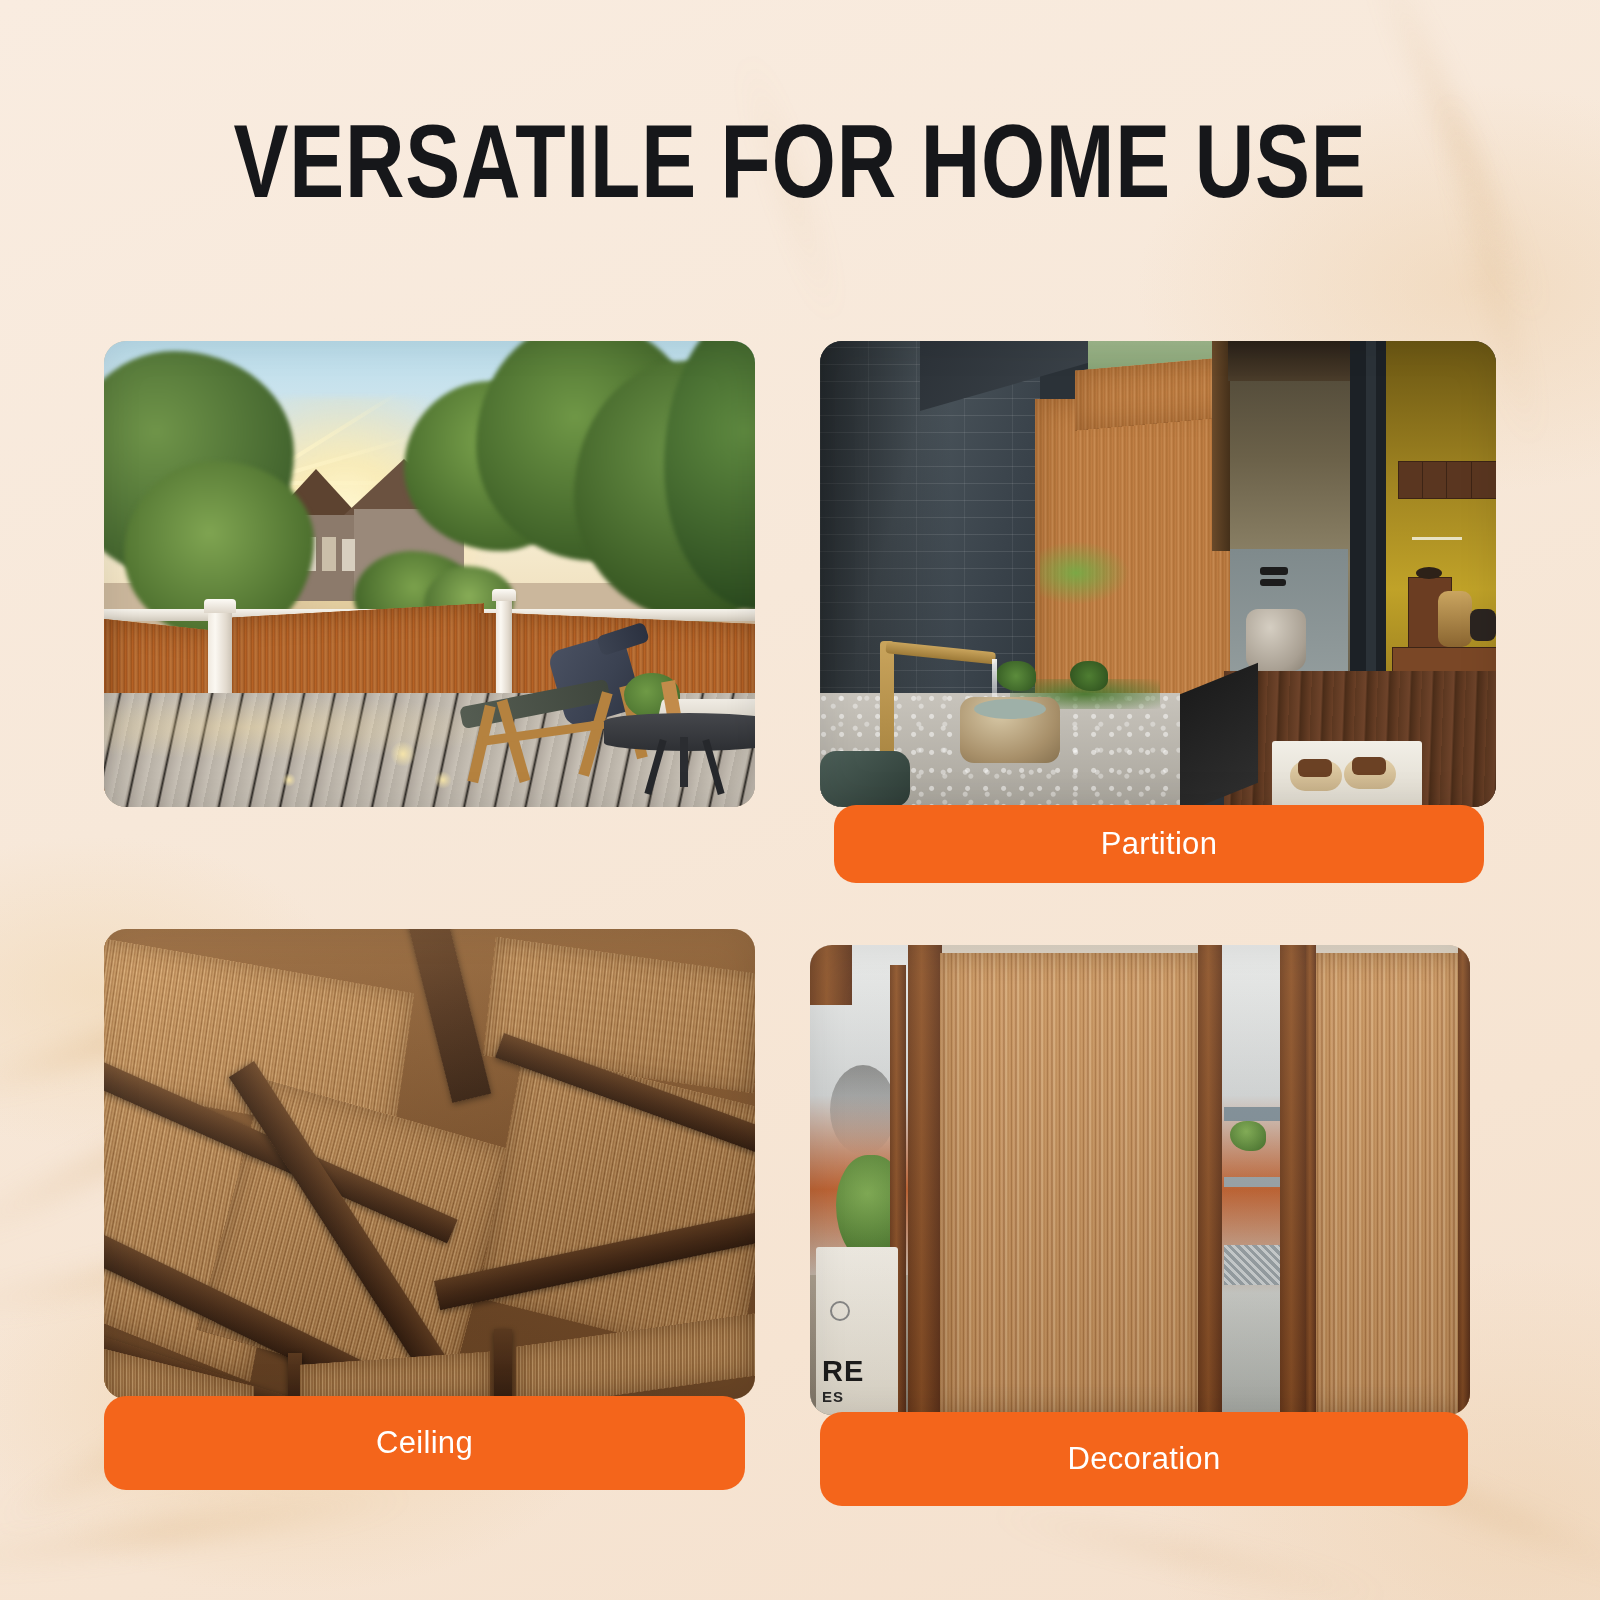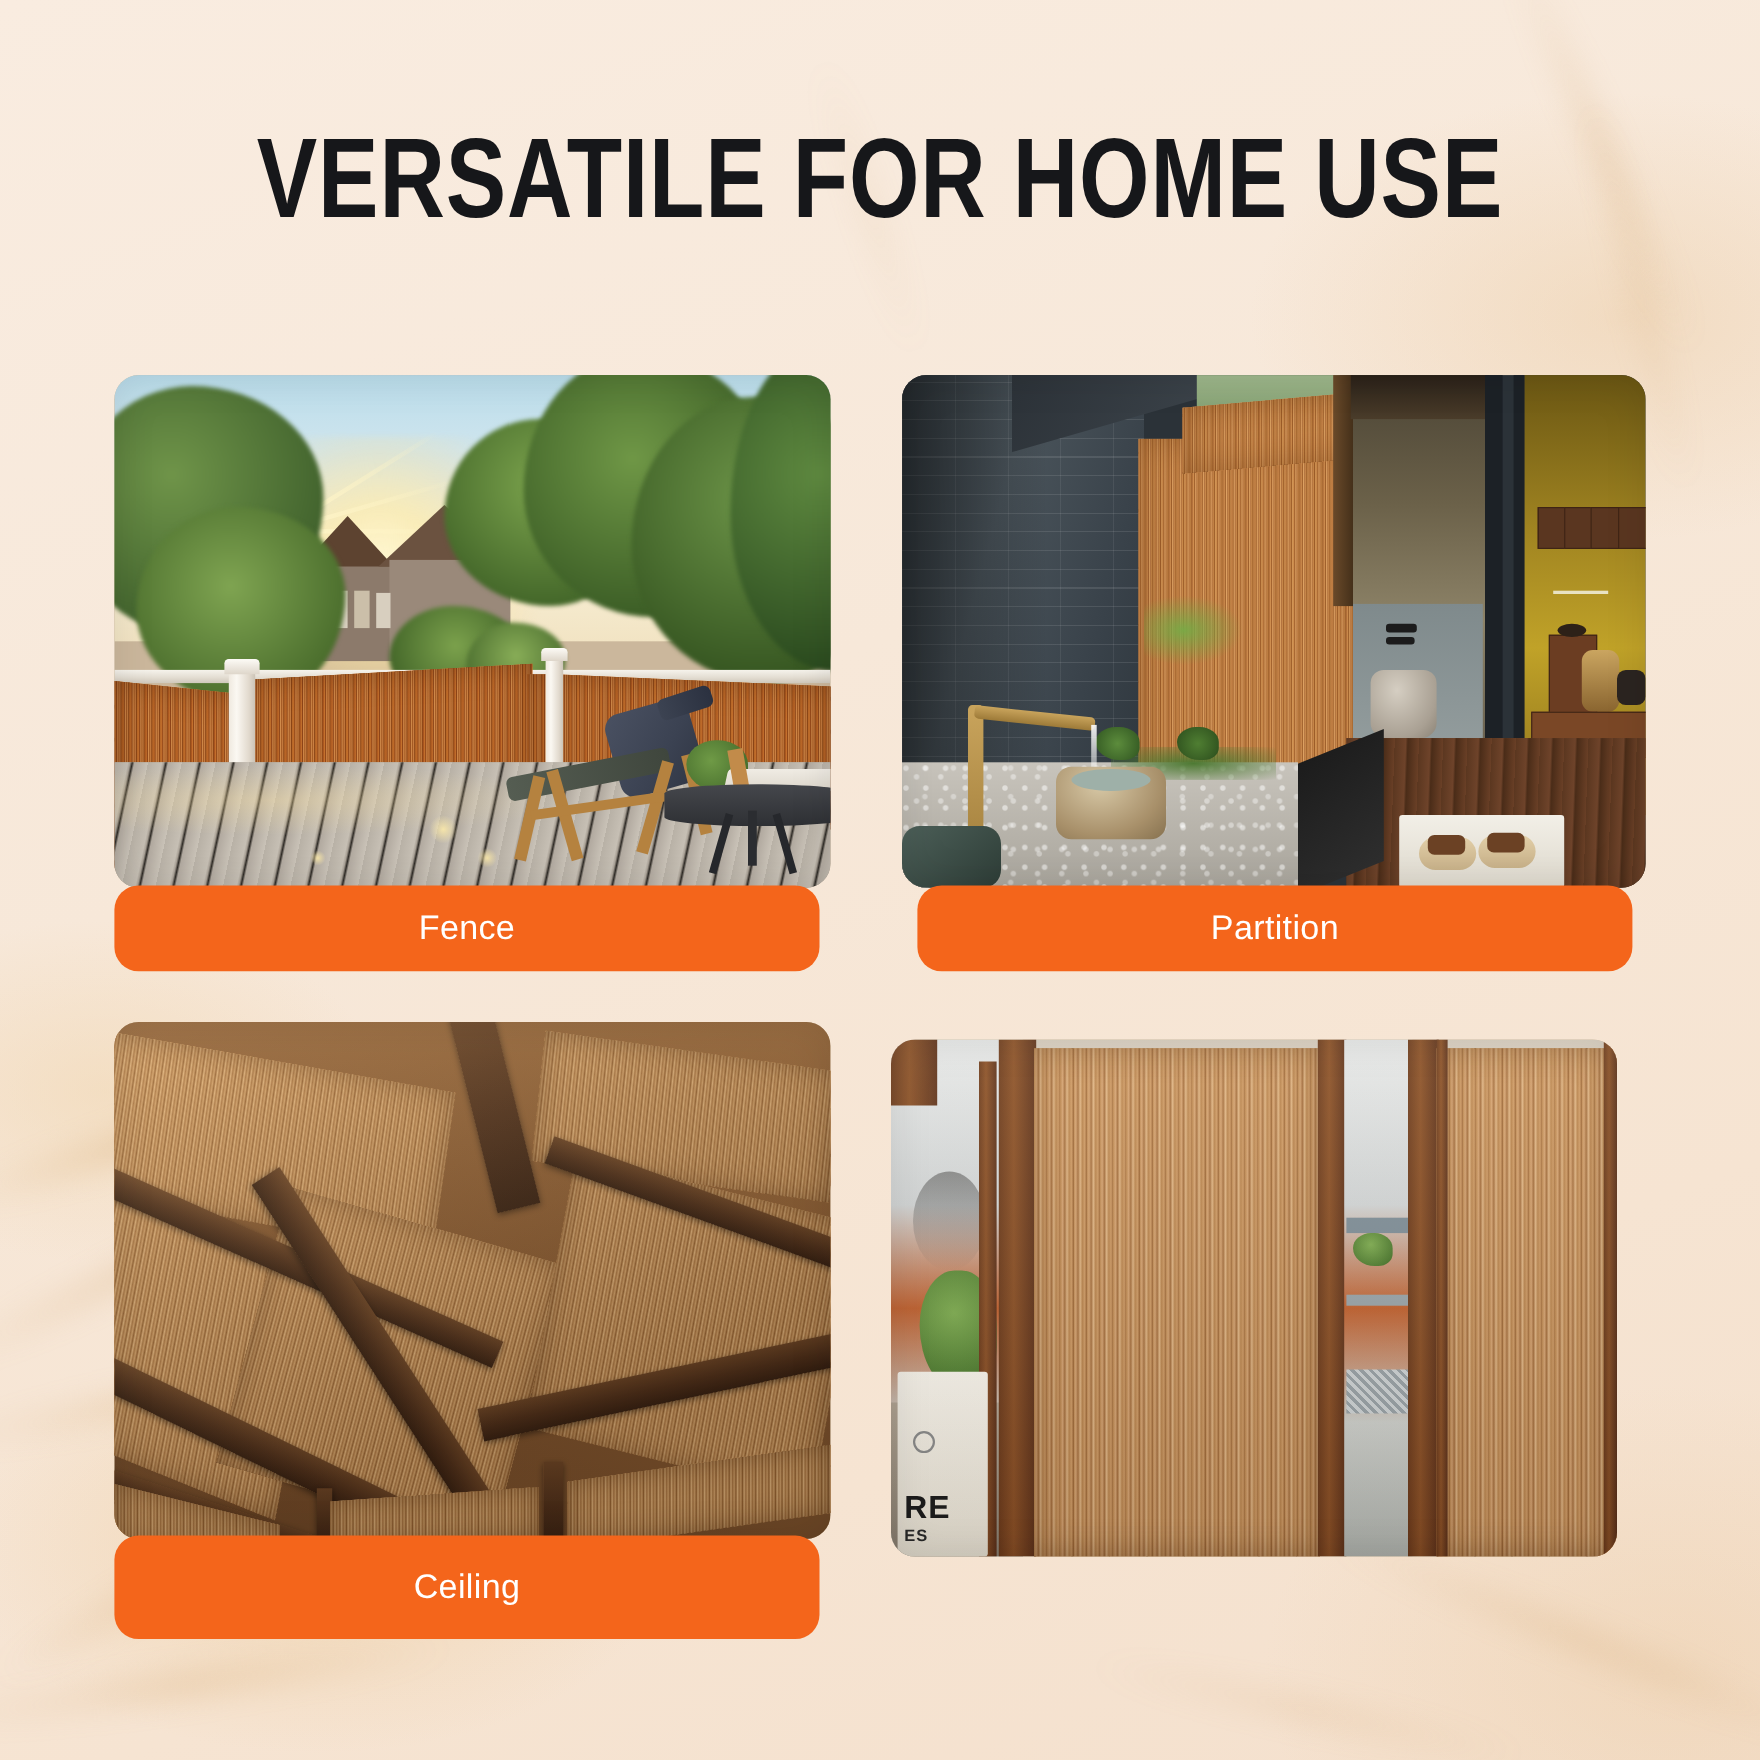--- a/index.html
+++ b/index.html
@@ -451,21 +451,20 @@
           <div class="chair-leg" style="left:548px; top:398px; width:7px; height:56px; background:#26282c; transform:rotate(16deg);"></div>
           <div class="chair-leg" style="left:606px; top:398px; width:7px; height:56px; background:#26282c; transform:rotate(-16deg);"></div>
           <div class="chair-leg" style="left:576px; top:396px; width:8px; height:50px; background:#2b2d31;"></div>
 
           <div class="flare" style="left:286px; top:400px; width:26px; height:26px;"></div>
           <div class="flare" style="left:330px; top:430px; width:18px; height:18px;"></div>
           <div class="flare" style="left:178px; top:432px; width:14px; height:14px;"></div>
           <div class="vignette"></div>
         </div>
       </div>
-      <div class="caption">Fence</div>
     </div>
 
     <div class="card c1">
       <div class="photo">
         <div class="photo-inner">
           <div style="position:absolute; inset:0; background:#2b3238;"></div>
 
           <div class="brickwall" style="left:0; top:0; width:220px; height:466px;"></div>
           <div class="brick-shadow" style="left:0; top:0; width:220px; height:466px;"></div>
 
@@ -604,16 +603,17 @@
           <div class="woodframe" style="left:470px; top:0; width:28px; height:470px;"></div>
 
           <div class="blind" style="left:496px; top:8px; width:164px; height:462px;"></div>
           <div class="woodframe" style="left:496px; top:0; width:10px; height:470px;"></div>
           <div class="woodframe" style="left:648px; top:0; width:12px; height:470px;"></div>
 
           <div style="position:absolute; inset:0; background:linear-gradient(180deg, rgba(255,240,210,0.10), rgba(0,0,0,0.10));"></div>
           <div class="vignette"></div>
         </div>
       </div>
+      <div class="caption">Decoration</div>
     </div>
 
   </div>
 </div>
 
 </body></html>

